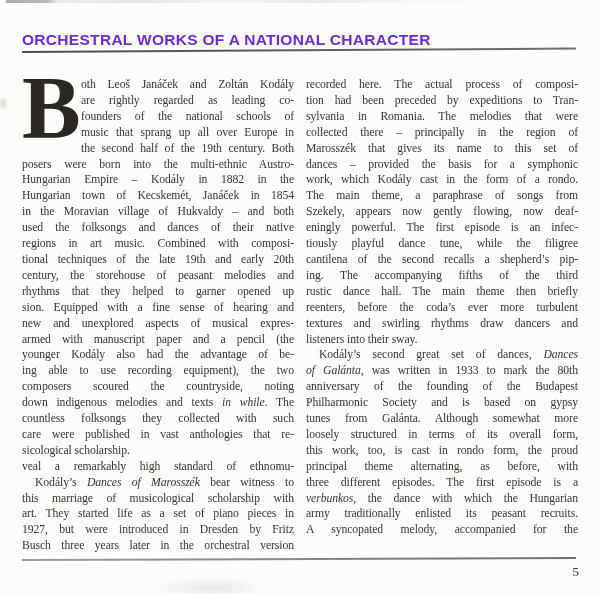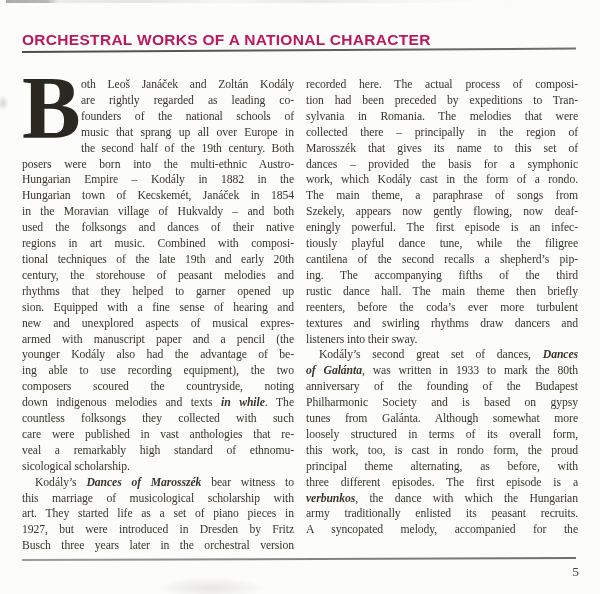--- a/index.html
+++ b/index.html
@@ -25,21 +25,21 @@
     background:radial-gradient(ellipse at center, rgba(110,105,95,.25), rgba(110,105,95,0) 70%);
   }
   .smudge{
     position:absolute;left:150px;top:576px;width:120px;height:24px;
     background:radial-gradient(ellipse at center, rgba(120,112,100,.16), rgba(120,112,100,0) 65%);
   }
   .title{
     position:absolute;left:22px;top:31px;
     font-family:"Liberation Sans", sans-serif;
     font-weight:bold;font-size:15.5px;letter-spacing:.3px;
-    color:#be185d;white-space:nowrap;
+    color:#6d28d9;white-space:nowrap;
   }
   .title-rule{
     position:absolute;left:22px;top:51px;width:554px;height:2px;
     background:linear-gradient(to right,#4d4d4d,#6e6e6e);
     transform:rotate(-0.35deg);transform-origin:left center;
   }
   .columns{
     position:absolute;left:22px;top:77px;width:556px;
     display:flex;gap:12px;
   }
@@ -47,21 +47,21 @@
     width:272px;
     font-size:11.7px;line-height:15.92px;letter-spacing:-0.08px;
   }
   .line{
     text-align:justify;
     text-align-last:justify;
     height:15.92px;overflow:hidden;
   }
   .line.end{text-align:left;text-align-last:left;}
   .line.ind{text-indent:13px;}
-  .it{font-style:italic;font-weight:bold;}
+  .it{font-style:italic;}
   .dropcap{
     float:left;width:55px;height:63px;
     margin:2px 4px 0 0;
     font-family:"Liberation Serif", serif;
     font-weight:bold;font-size:88px;line-height:58px;
     letter-spacing:-2px;color:#2b2822;
   }
   .bottom-rule{
     position:absolute;left:22px;top:559px;width:554px;height:2px;
     background:linear-gradient(to right,#9d9d9d,#6e6e6e);
@@ -101,22 +101,22 @@
         <div class="line"><span>rhythms that they helped to garner opened up</span></div>
         <div class="line"><span>sion. Equipped with a fine sense of hearing and</span></div>
         <div class="line"><span>new and unexplored aspects of musical expres-</span></div>
         <div class="line"><span>armed with manuscript paper and a pencil (the</span></div>
         <div class="line"><span>younger Kodály also had the advantage of be-</span></div>
         <div class="line"><span>ing able to use recording equipment), the two</span></div>
         <div class="line"><span>composers scoured the countryside, noting</span></div>
         <div class="line"><span>down indigenous melodies and texts </span><span class="it">in while</span><span>. The</span></div>
         <div class="line"><span>countless folksongs they collected with such</span></div>
         <div class="line"><span>care were published in vast anthologies that re-</span></div>
+        <div class="line end"><span>sicological scholarship.</span></div>
         <div class="line"><span>veal a remarkably high standard of ethnomu-</span></div>
-        <div class="line end"><span>sicological scholarship.</span></div>
         <div class="line ind"><span>Kodály’s </span><span class="it">Dances of Marosszék</span><span> bear witness to</span></div>
         <div class="line"><span>this marriage of musicological scholarship with</span></div>
         <div class="line"><span>art. They started life as a set of piano pieces in</span></div>
         <div class="line"><span>1927, but were introduced in Dresden by Fritz</span></div>
         <div class="line"><span>Busch three years later in the orchestral version</span></div>
       </div>
     <div class="col">
         <div class="line"><span>recorded here. The actual process of composi-</span></div>
         <div class="line"><span>tion had been preceded by expeditions to Tran-</span></div>
         <div class="line"><span>sylvania in Romania. The melodies that were</span></div>

